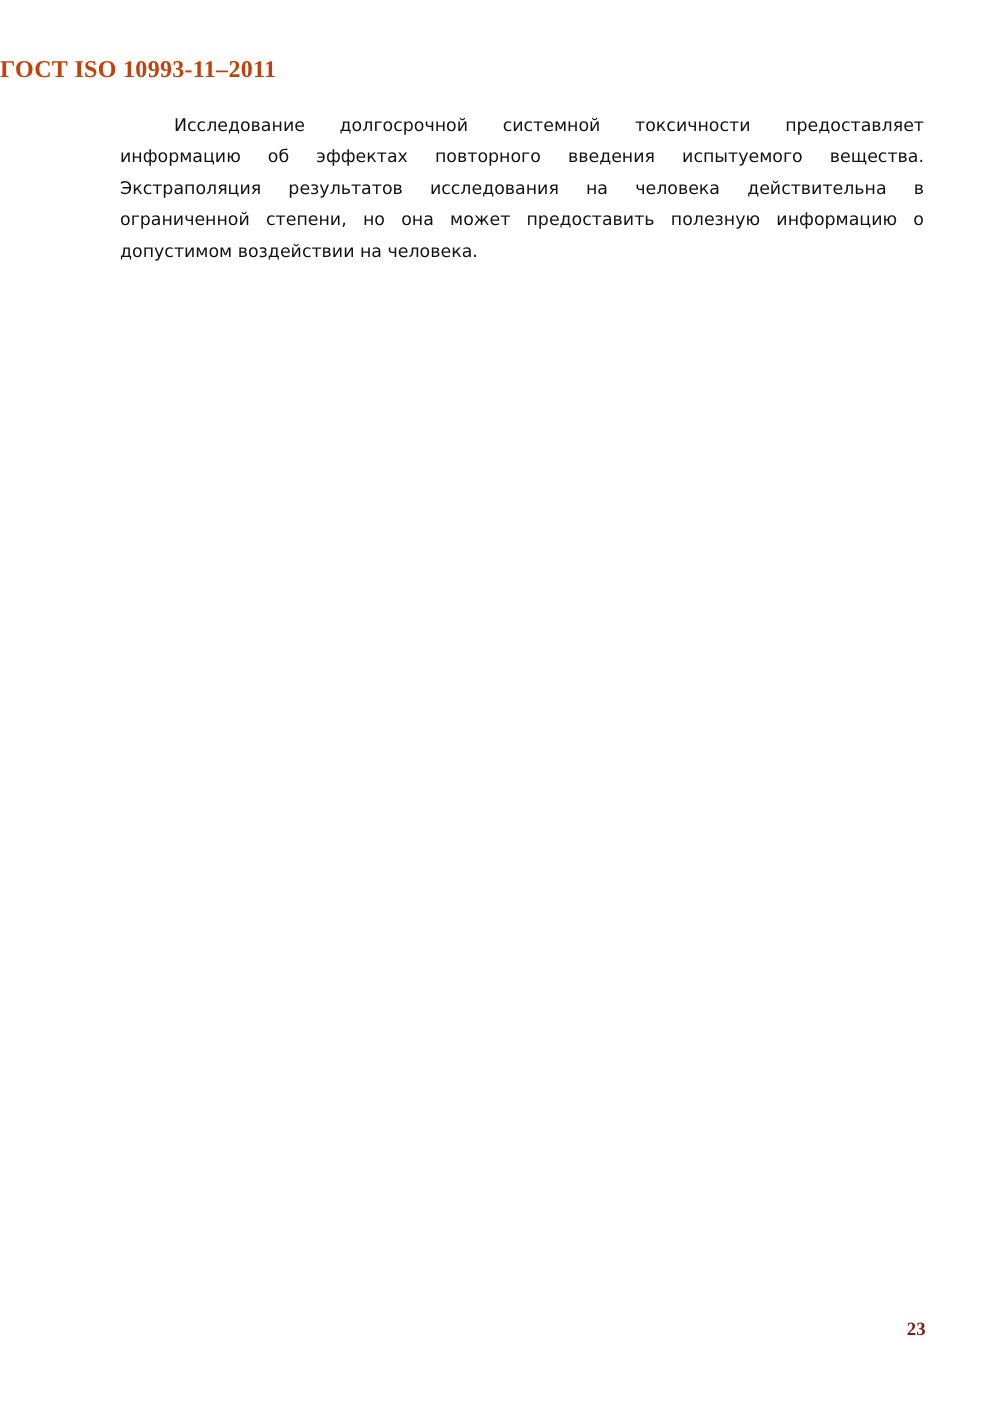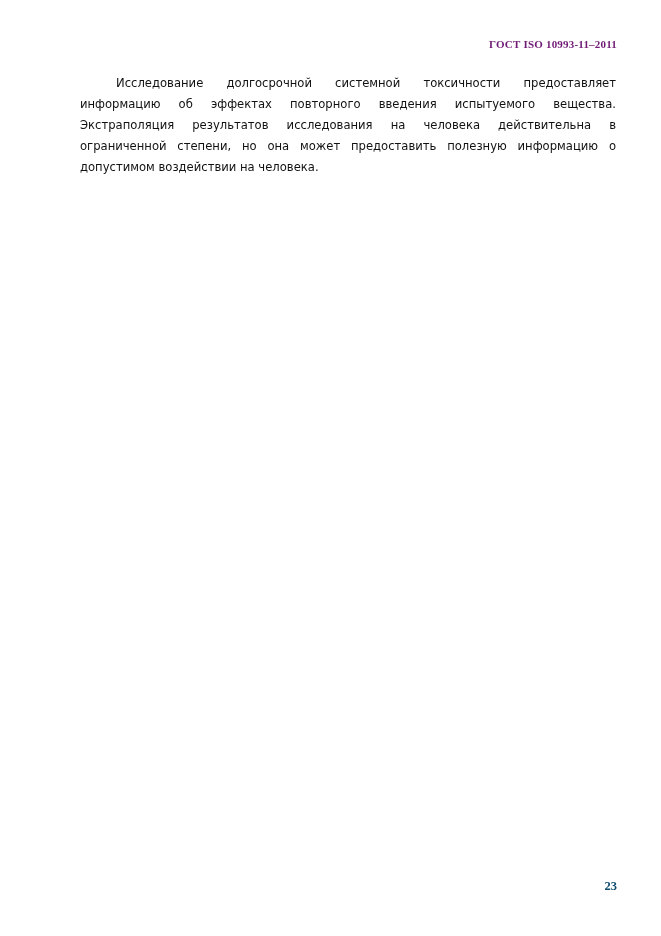--- a/index.html
+++ b/index.html
@@ -19,26 +19,25 @@
     position: relative;
     width: 661px;
     height: 936px;
     box-sizing: border-box;
   }
   .header {
     position: absolute;
     top: 38px;
     left: 0;
     right: 44px;
-    text-align: right;
     font-family: "Liberation Serif", serif;
     font-weight: bold;
-    font-size: 11px;
+    font-size: 16px;
     letter-spacing: 0.2px;
-    color: #701a75;
+    color: #c2410c;
   }
   .content {
     position: absolute;
     top: 66px;
     left: 80px;
     width: 536px;
   }
   p.para {
     margin: 0;
     font-family: "DejaVu Sans", sans-serif;
@@ -55,21 +54,21 @@
     text-indent: 36px;
     margin-top: 7px;
   }
   .page-number {
     position: absolute;
     bottom: 42px;
     right: 44px;
     font-family: "Liberation Serif", serif;
     font-weight: bold;
     font-size: 12.5px;
-    color: #0c4a6e;
+    color: #7f1d1d;
   }
 </style>
 </head>
 <body>
 
 <div class="page">
 
   <div class="header">ГОСТ ISO 10993-11–2011</div>
 
   <div class="content">

